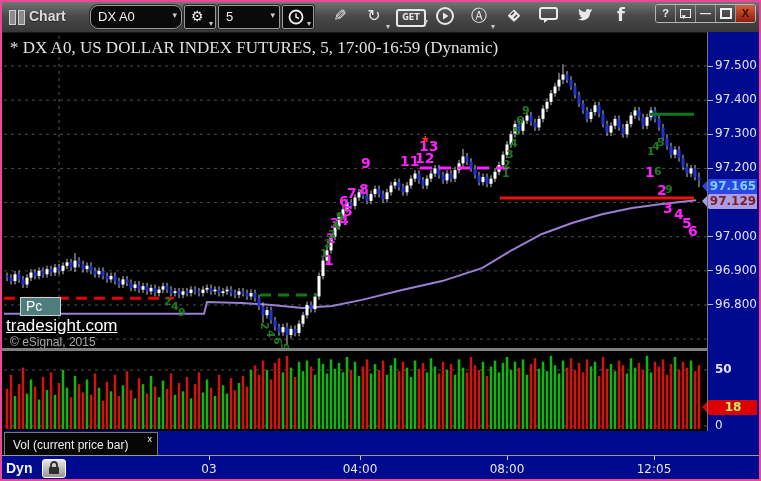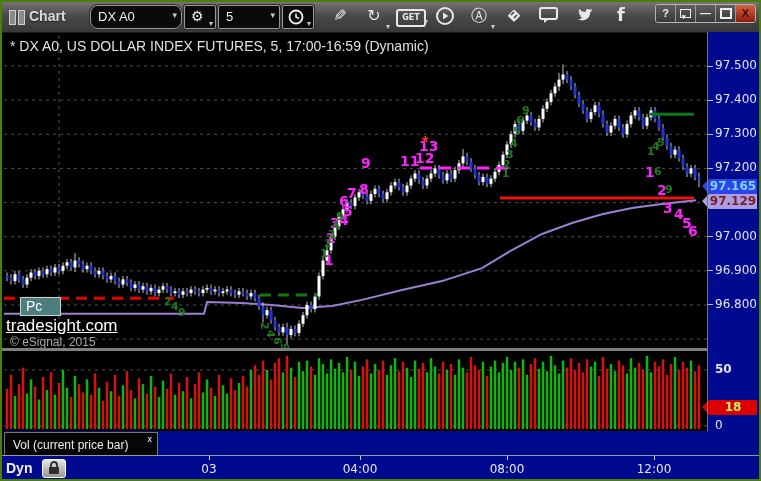--- a/index.html
+++ b/index.html
@@ -1,16 +1,16 @@
 <!DOCTYPE html>
 <html><head>
 <meta charset="utf-8">
 <style>
   html,body{margin:0;padding:0;background:#222;}
-  #win{position:relative;width:761px;height:481px;background:#000;border:2px solid #4d7c0f;box-sizing:border-box;font-family:"Liberation Sans",sans-serif;overflow:hidden;}
+  #win{position:relative;width:761px;height:481px;background:#000;border:2px solid #ec4899;box-sizing:border-box;font-family:"Liberation Sans",sans-serif;overflow:hidden;}
   
   #titlebar{position:absolute;left:0;top:0;width:757px;height:30px;background:linear-gradient(#747474,#4a4a4a 45%,#383838);border-bottom:1px solid #1a1a1a;}
   .appicon{position:absolute;left:7px;top:8px;display:flex;gap:2px;}
   .appicon i{display:block;width:5px;height:13px;border:1px solid #cfcfcf;background:#8a8a8a;}
   #chart-title-label{position:absolute;left:27px;top:6px;font-size:14px;font-weight:bold;color:#dcdcdc;text-shadow:0 1px 1px #222;}
   .combo{position:absolute;top:3px;height:22px;background:#0a0a0a;border:1px solid #9a9a9a;border-radius:2px;color:#eee;font-size:13px;box-shadow:0 0 0 1px #2e2e2e;}
   .combo .val{position:absolute;left:7px;top:3px;}
   .combo .caret{position:absolute;right:4px;top:4px;font-size:9px;color:#ccc;font-family:"DejaVu Sans",sans-serif;}
   #symbol-combo{left:88px;width:90px;border-radius:8px;}
   #interval-combo{left:216px;width:60px;}
@@ -39,21 +39,21 @@
   #vol-svg{position:absolute;left:2px;top:349px;}
   #pane-divider{position:absolute;left:0;top:346px;width:761px;height:3px;background:#7f7f7f;}
   #vline{position:absolute;left:705px;top:30px;width:1px;height:425px;background:#777;}
   
   #axis{position:absolute;left:706px;top:30px;width:51px;height:424px;background:#000a8e;}
   .axlabel{position:absolute;left:7px;font-size:12px;color:#e2e2f2;font-family:"DejaVu Sans",sans-serif;}
   .axtick{position:absolute;left:0px;width:5px;height:1px;background:#bbb;}
   .pricetag{position:absolute;left:1px;width:48px;height:15px;font-size:12px;font-weight:bold;text-align:center;line-height:15px;font-family:"DejaVu Sans",sans-serif;}
   .pricetag .arr{position:absolute;left:-7px;top:0;width:0;height:0;border-top:7px solid transparent;border-bottom:8px solid transparent;}
   
-  #pane-title{position:absolute;left:8px;top:36px;font-size:14px;color:#e0e0e0;}
+  #pane-title{position:absolute;left:8px;top:36px;font-size:17px;color:#e0e0e0;font-family:Liberation Serif, serif;}
   #pc-box{position:absolute;left:18px;top:295px;width:34px;height:17px;background:#4e7d7d;border:1px solid #bed6d6;color:#fff;font-size:14px;padding-left:5px;line-height:17px;}
   #watermark{position:absolute;left:4px;top:314px;font-size:17px;color:#ffffff;text-decoration:underline;}
   #copyright{position:absolute;left:8px;top:333px;font-size:12px;color:#a8a8a8;}
   
   #tabstrip{position:absolute;left:2px;top:429px;width:704px;height:24px;background:#000a8e;}
   #voltab{position:absolute;left:0;top:1px;width:152px;height:23px;background:#060606;border:1px solid #777;border-bottom:none;color:#ececec;font-size:12px;}
   #voltab .lbl{position:absolute;left:8px;top:5px;}
   #voltab .x{position:absolute;right:5px;top:1px;font-size:9px;color:#fff;}
   
   #botsep{position:absolute;left:0;top:453px;width:761px;height:1px;background:#9a9a9a;}
@@ -769,15 +769,15 @@
         <path d="M7 7 V5 a3 3 0 0 1 6 0 V7" fill="none" stroke="#2e2e2e" stroke-width="1.8"></path>
       </svg>
     </span>
   <div class="timetick" style="left: 207px;"></div>
       <div class="timelabel" style="left: 207px;">03</div>
       <div class="timetick" style="left: 358px;"></div>
       <div class="timelabel" style="left: 358px;">04:00</div>
       <div class="timetick" style="left: 505px;"></div>
       <div class="timelabel" style="left: 505px;">08:00</div>
       <div class="timetick" style="left: 652px;"></div>
-      <div class="timelabel" style="left: 652px;">12:00</div>
+      <div class="timelabel" style="left: 652px;">12:05</div>
     </div>
 </div>
 
 </body></html>

